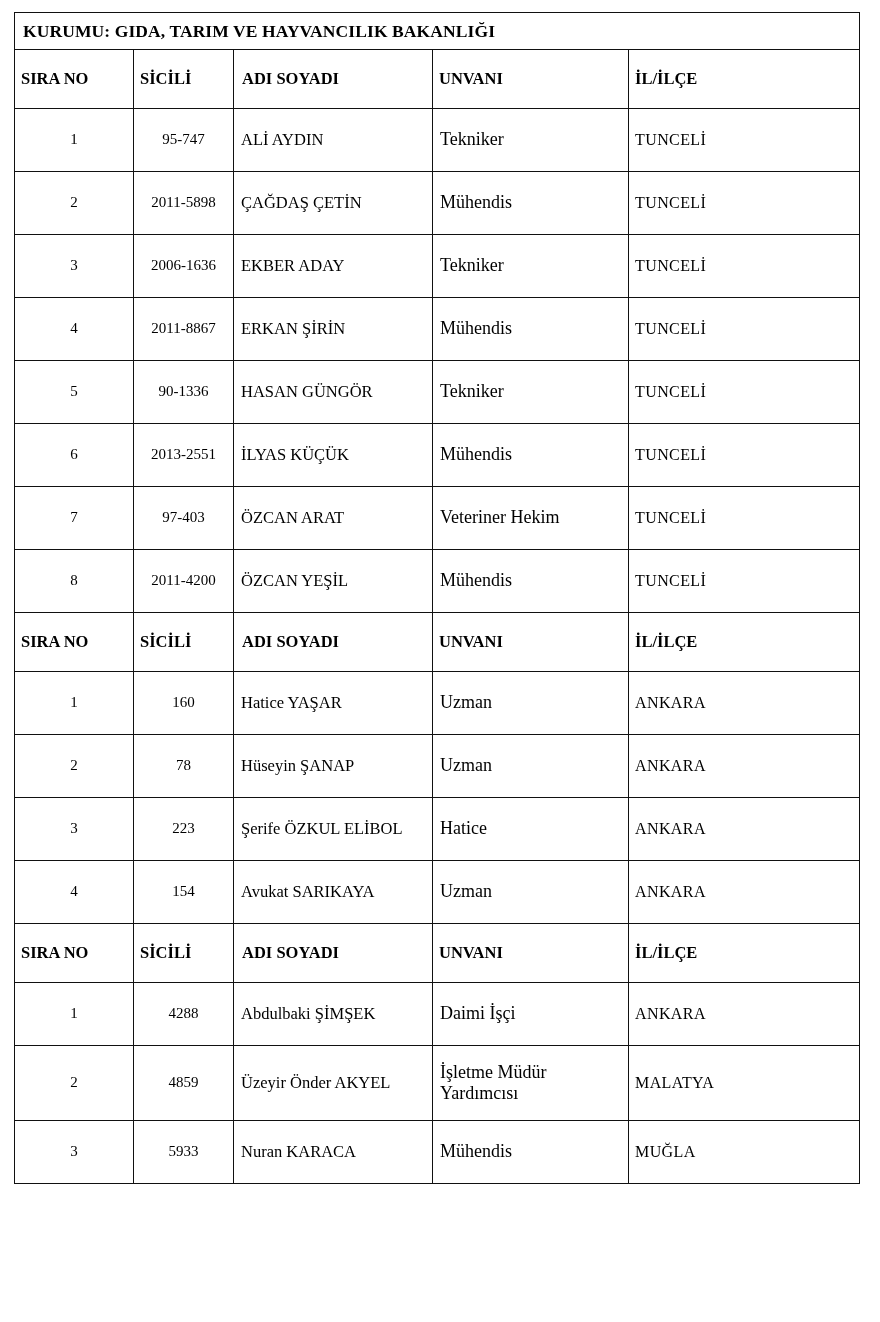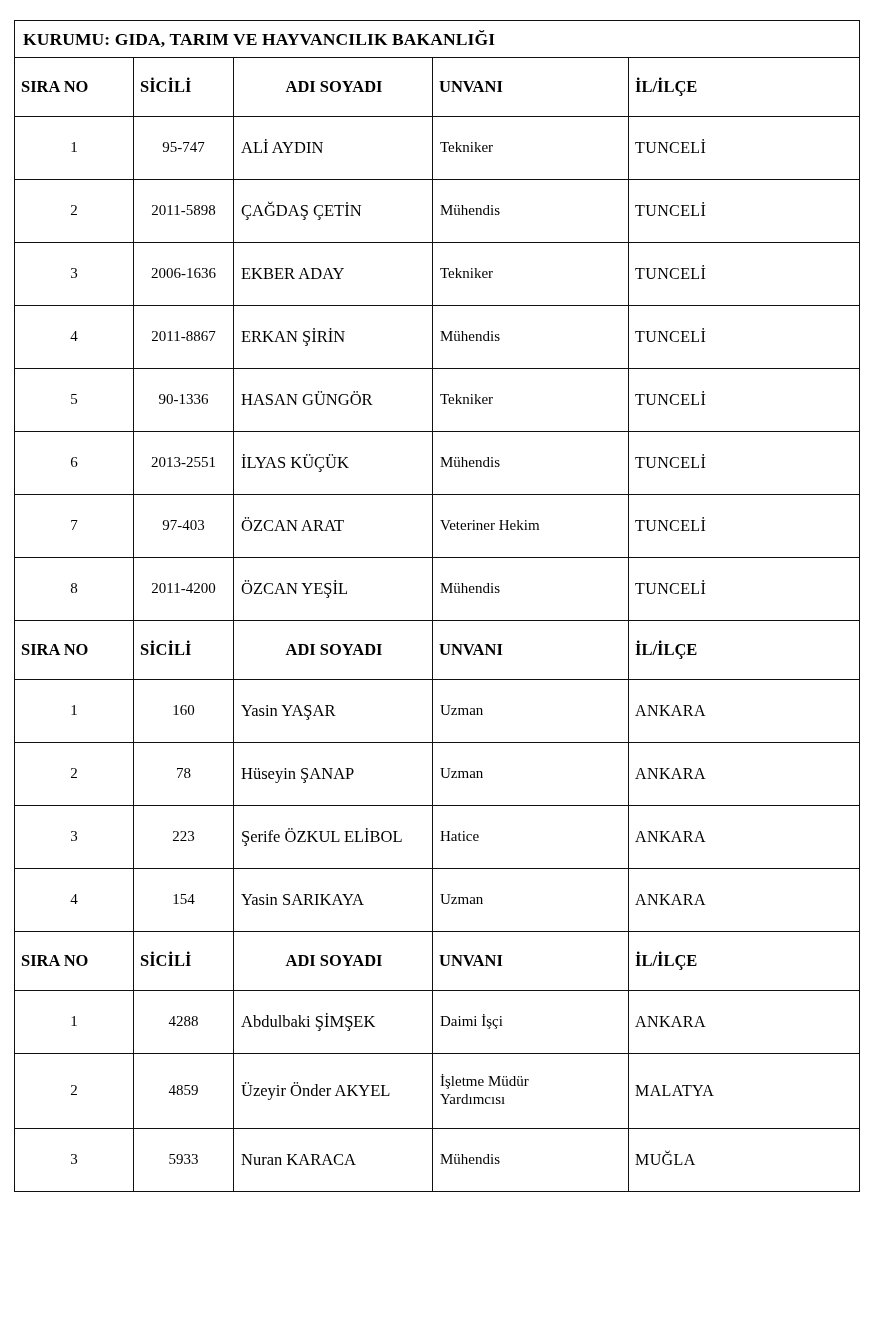--- a/index.html
+++ b/index.html
@@ -12,21 +12,21 @@
     height: 1322px;
     font-family: "Liberation Serif", "DejaVu Serif", serif;
     color: #000000;
     position: relative;
     overflow: hidden;
   }
 
   .page {
     position: absolute;
     left: 14px;
-    top: 20px;
+    top: 12px;
     width: 845px;
   }
 
   table.doc-table {
     width: 845px;
     border-collapse: collapse;
     table-layout: fixed;
   }
 
   table.doc-table td {
@@ -54,21 +54,21 @@
     white-space: nowrap;
   }
 
   
   tr.head-row td {
     height: 58px;
     font-weight: bold;
     font-size: 16.5px;
   }
   tr.head-row td.left-head {
-    text-align: center;
+    text-align: left;
     padding-left: 8px;
   }
 
   
   tr.data-row td {
     height: 62px;
   }
   tr.data-row td.col-sira {
     text-align: center;
     font-size: 15px;
@@ -77,21 +77,21 @@
     text-align: center;
     font-size: 15px;
   }
   tr.data-row td.col-ad {
     text-align: left;
     font-size: 16.5px;
     padding-left: 7px;
   }
   tr.data-row td.col-unvan {
     text-align: left;
-    font-size: 15px;
+    font-size: 18px;
     padding-left: 7px;
   }
   tr.data-row td.col-il {
     text-align: left;
     font-size: 16px;
     letter-spacing: 0.4px;
   }
   tr.data-row.tall td {
     height: 74px;
   }
@@ -187,42 +187,42 @@
         <td>SIRA NO</td>
         <td>SİCİLİ</td>
         <td class="left-head">ADI SOYADI</td>
         <td>UNVANI</td>
         <td>İL/İLÇE</td>
       </tr>
 
       <tr class="data-row">
         <td class="col-sira">1</td>
         <td class="col-sicil">160</td>
-        <td class="col-ad">Yasin YAŞAR</td>
+        <td class="col-ad">Hatice YAŞAR</td>
         <td class="col-unvan">Uzman</td>
         <td class="col-il">ANKARA</td>
       </tr>
       <tr class="data-row">
         <td class="col-sira">2</td>
         <td class="col-sicil">78</td>
         <td class="col-ad">Hüseyin ŞANAP</td>
         <td class="col-unvan">Uzman</td>
         <td class="col-il">ANKARA</td>
       </tr>
       <tr class="data-row">
         <td class="col-sira">3</td>
         <td class="col-sicil">223</td>
         <td class="col-ad">Şerife ÖZKUL ELİBOL</td>
         <td class="col-unvan">Hatice</td>
         <td class="col-il">ANKARA</td>
       </tr>
       <tr class="data-row">
         <td class="col-sira">4</td>
         <td class="col-sicil">154</td>
-        <td class="col-ad">Yasin SARIKAYA</td>
+        <td class="col-ad">Avukat SARIKAYA</td>
         <td class="col-unvan">Uzman</td>
         <td class="col-il">ANKARA</td>
       </tr>
 
       <tr class="head-row">
         <td>SIRA NO</td>
         <td>SİCİLİ</td>
         <td class="left-head">ADI SOYADI</td>
         <td>UNVANI</td>
         <td>İL/İLÇE</td>

